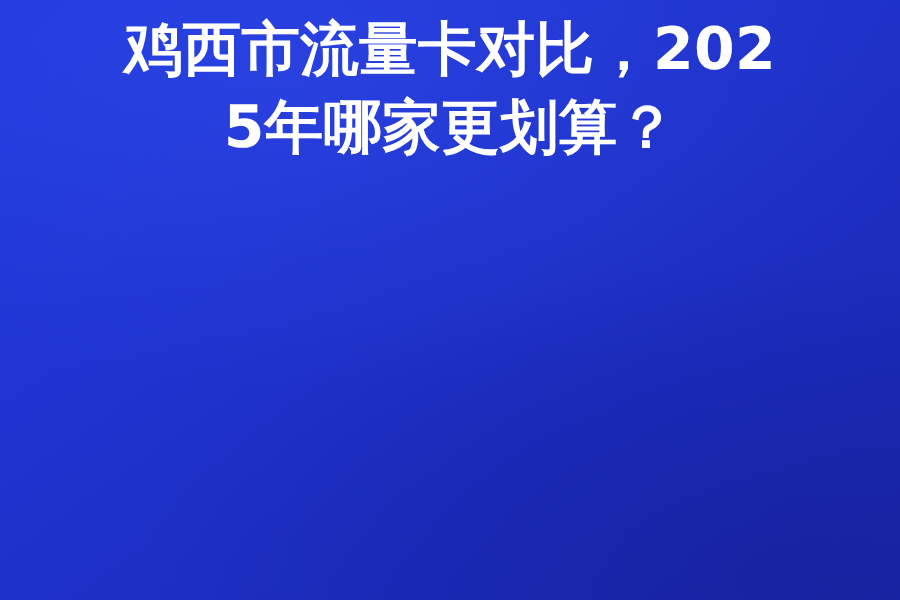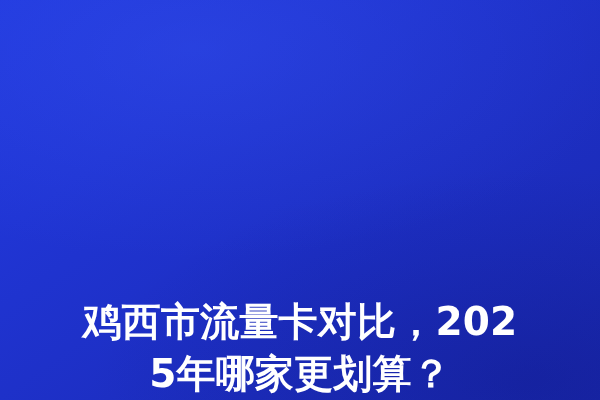--- a/index.html
+++ b/index.html
@@ -16,21 +16,21 @@
   }
 
   .banner {
     position: relative;
     width: 600px;
     height: 400px;
     box-sizing: border-box;
     background-color: #1f32cc;
     background-image: linear-gradient(145deg, #2139de 0%, #2035d4 28%, #1d2fc4 58%, #1a28ae 100%);
     display: flex;
-    align-items: flex-end;
+    align-items: flex-start;
     justify-content: center;
     overflow: hidden;
   }
 
   
   .banner::before {
     content: "";
     position: absolute;
     inset: 0;
     background-image:

